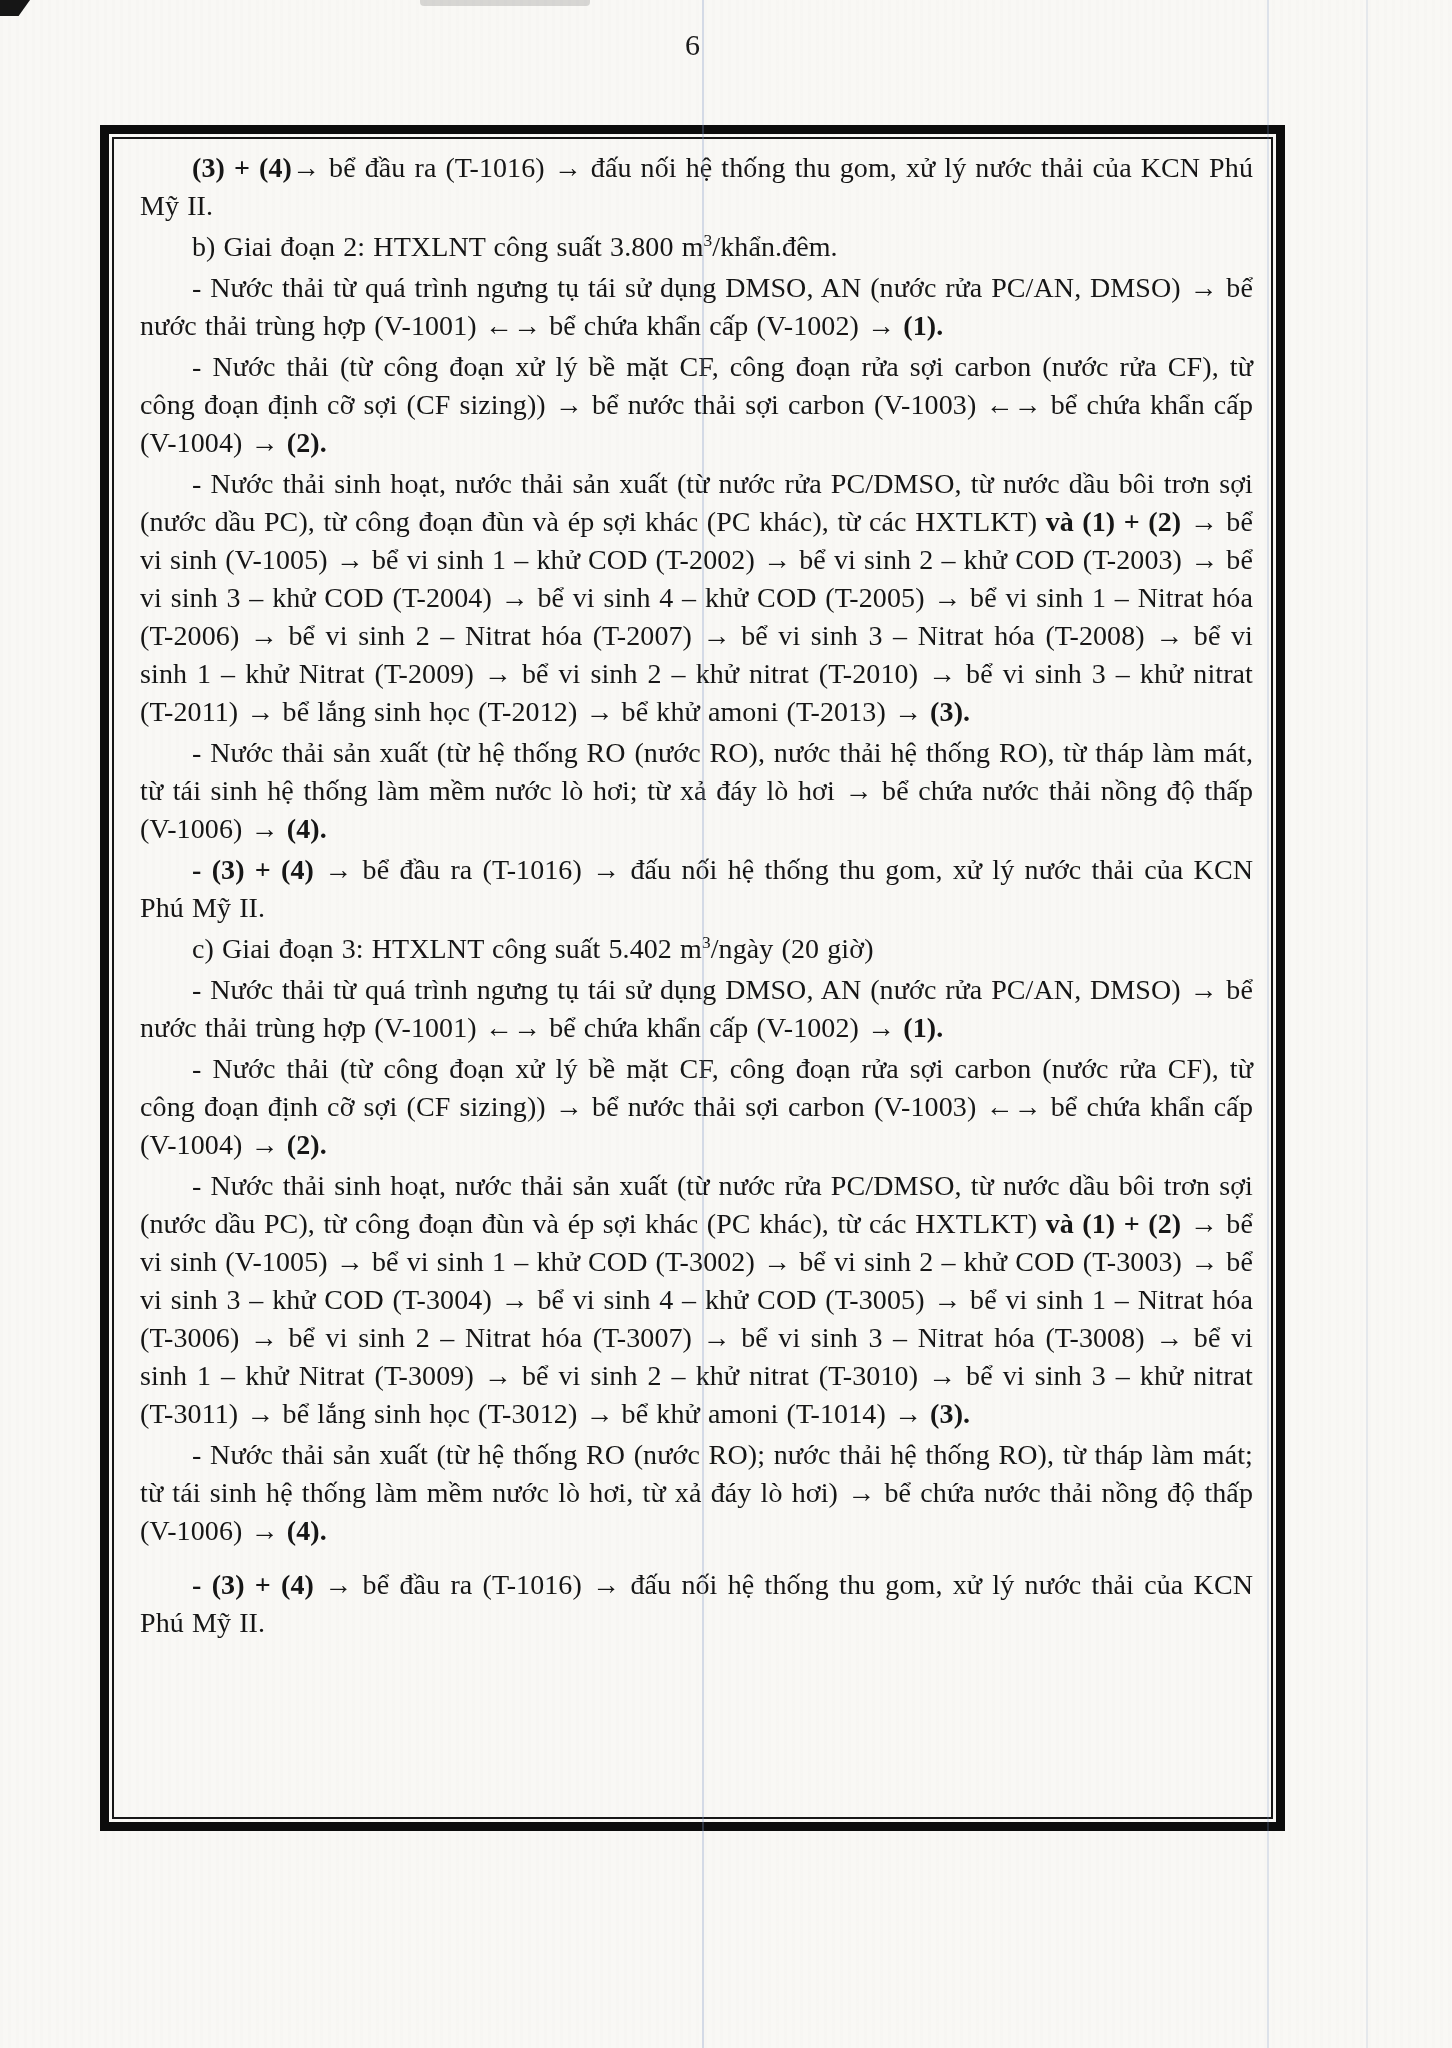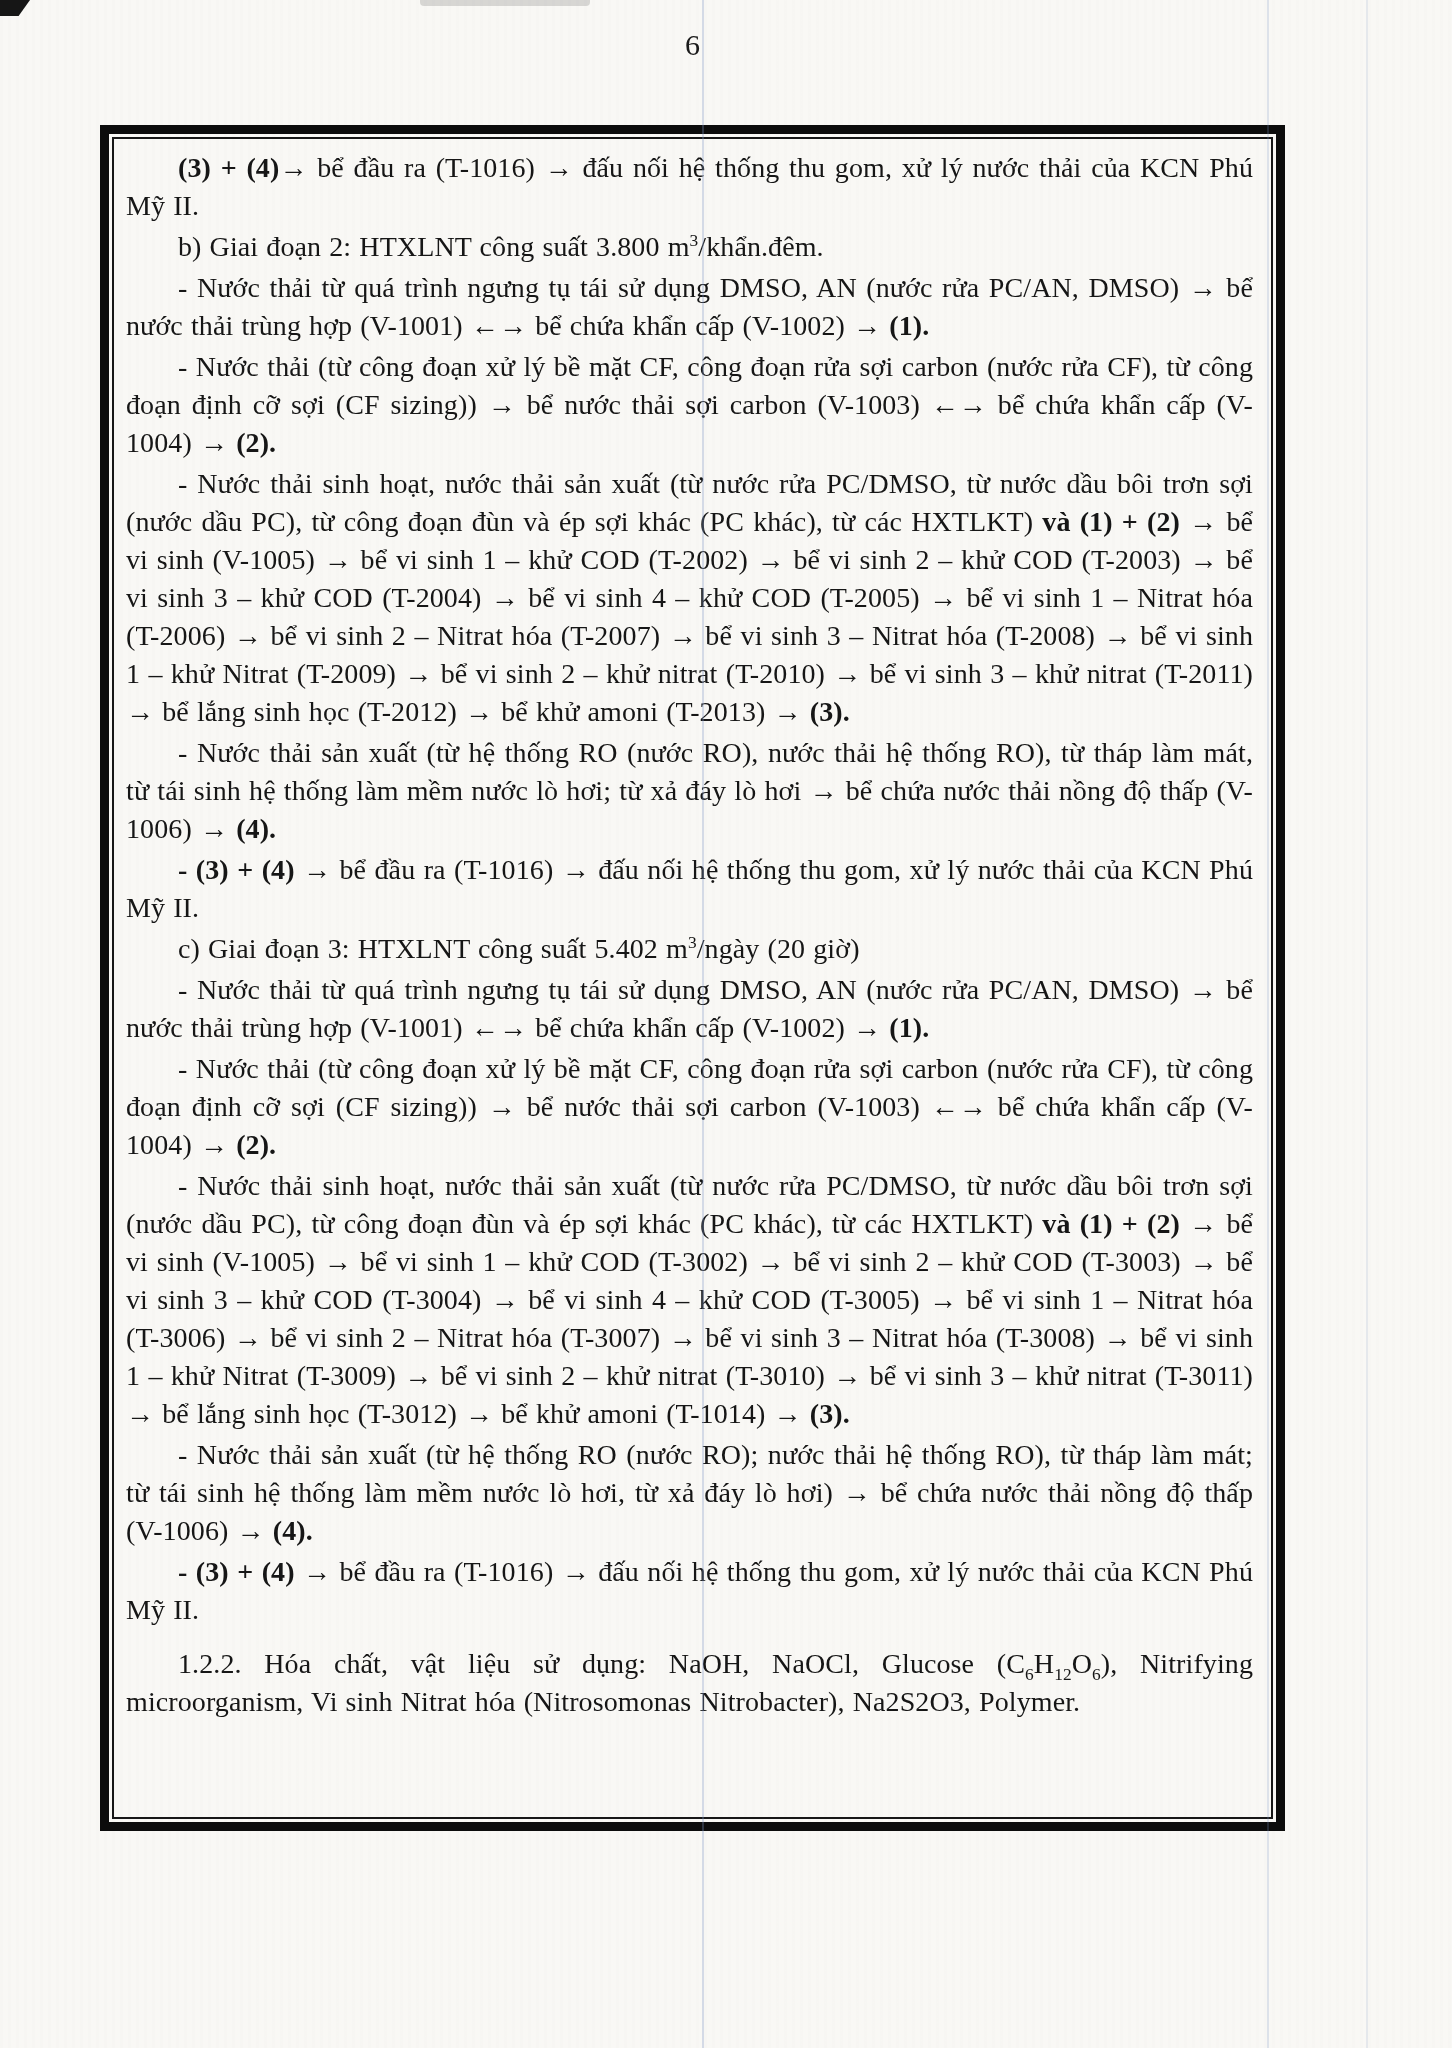--- a/index.html
+++ b/index.html
@@ -35,21 +35,21 @@
     text-align:center;font-size:30px;color:#1a1a1a;
   }
   .content-box{
     position:absolute;left:100px;top:125px;width:1185px;height:1706px;
     border:9px solid #0c0c0c;box-sizing:border-box;
     background:transparent;
   }
   .content-inner{
     position:absolute;left:3px;top:3px;right:3px;bottom:3px;
     border:2px solid #171717;box-sizing:border-box;
-    padding:10px 18px 8px 12px;
+    padding:10px 18px 8px 26px;
     overflow:hidden;
   }
   .para{
     margin:0 0 3px 0;
     font-size:28px;
     line-height:38px;
     text-align:justify;
     text-indent:52px;
     letter-spacing:0.1px;
     word-spacing:1px;
@@ -77,20 +77,19 @@
         <p class="para"><span>- Nước thải (từ công đoạn xử lý bề mặt CF, công đoạn rửa sợi carbon (nước rửa CF), từ công đoạn định cỡ sợi (CF sizing)) → bể nước thải sợi carbon (V-1003) ←→ bể chứa khẩn cấp (V-1004) → </span><span class="b">(2).</span></p>
         <p class="para"><span>- Nước thải sinh hoạt, nước thải sản xuất (từ nước rửa PC/DMSO, từ nước dầu bôi trơn sợi (nước dầu PC), từ công đoạn đùn và ép sợi khác (PC khác), từ các HXTLKT) </span><span class="b">và (1) + (2)</span><span> → bể vi sinh (V-1005) → bể vi sinh 1 – khử COD (T-2002) → bể vi sinh 2 – khử COD (T-2003) → bể vi sinh 3 – khử COD (T-2004) → bể vi sinh 4 – khử COD (T-2005) → bể vi sinh 1 – Nitrat hóa (T-2006) → bể vi sinh 2 – Nitrat hóa (T-2007) → bể vi sinh 3 – Nitrat hóa (T-2008) → bể vi sinh 1 – khử Nitrat (T-2009) → bể vi sinh 2 – khử nitrat (T-2010) → bể vi sinh 3 – khử nitrat (T-2011) → bể lắng sinh học (T-2012) → bể khử amoni (T-2013) → </span><span class="b">(3).</span></p>
         <p class="para"><span>- Nước thải sản xuất (từ hệ thống RO (nước RO), nước thải hệ thống RO), từ tháp làm mát, từ tái sinh hệ thống làm mềm nước lò hơi; từ xả đáy lò hơi → bể chứa nước thải nồng độ thấp (V-1006) → </span><span class="b">(4).</span></p>
         <p class="para"><span class="b">- (3) + (4)</span><span> → bể đầu ra (T-1016) → đấu nối hệ thống thu gom, xử lý nước thải của KCN Phú Mỹ II.</span></p>
         <p class="para"><span>c) Giai đoạn 3: HTXLNT công suất 5.402 m</span><span class="sup">3</span><span>/ngày (20 giờ)</span></p>
         <p class="para"><span>- Nước thải từ quá trình ngưng tụ tái sử dụng DMSO, AN (nước rửa PC/AN, DMSO) → bể nước thải trùng hợp (V-1001) ←→ bể chứa khẩn cấp (V-1002) → </span><span class="b">(1).</span></p>
         <p class="para"><span>- Nước thải (từ công đoạn xử lý bề mặt CF, công đoạn rửa sợi carbon (nước rửa CF), từ công đoạn định cỡ sợi (CF sizing)) → bể nước thải sợi carbon (V-1003) ←→ bể chứa khẩn cấp (V-1004) → </span><span class="b">(2).</span></p>
         <p class="para"><span>- Nước thải sinh hoạt, nước thải sản xuất (từ nước rửa PC/DMSO, từ nước dầu bôi trơn sợi (nước dầu PC), từ công đoạn đùn và ép sợi khác (PC khác), từ các HXTLKT) </span><span class="b">và (1) + (2)</span><span> → bể vi sinh (V-1005) → bể vi sinh 1 – khử COD (T-3002) → bể vi sinh 2 – khử COD (T-3003) → bể vi sinh 3 – khử COD (T-3004) → bể vi sinh 4 – khử COD (T-3005) → bể vi sinh 1 – Nitrat hóa (T-3006) → bể vi sinh 2 – Nitrat hóa (T-3007) → bể vi sinh 3 – Nitrat hóa (T-3008) → bể vi sinh 1 – khử Nitrat (T-3009) → bể vi sinh 2 – khử nitrat (T-3010) → bể vi sinh 3 – khử nitrat (T-3011) → bể lắng sinh học (T-3012) → bể khử amoni (T-1014) → </span><span class="b">(3).</span></p>
         <p class="para"><span>- Nước thải sản xuất (từ hệ thống RO (nước RO); nước thải hệ thống RO), từ tháp làm mát; từ tái sinh hệ thống làm mềm nước lò hơi, từ xả đáy lò hơi) → bể chứa nước thải nồng độ thấp (V-1006) → </span><span class="b">(4).</span></p>
         <p class="para"><span class="b">- (3) + (4)</span><span> → bể đầu ra (T-1016) → đấu nối hệ thống thu gom, xử lý nước thải của KCN Phú Mỹ II.</span></p>
-        <p class="para"><span>1.2.2. Hóa chất, vật liệu sử dụng: NaOH, NaOCl, Glucose (C</span><span class="sub">6</span><span>H</span><span class="sub">12</span><span>O</span><span class="sub">6</span><span>), Nitrifying microorganism, Vi sinh Nitrat hóa (Nitrosomonas Nitrobacter), Na2S2O3, Polymer.</span></p>
       </div>
   </div>
 
   <div class="scanline l1"></div>
   <div class="scanline l2"></div>
   <div class="scanline l3"></div>
 </div>
 
 </body></html>

